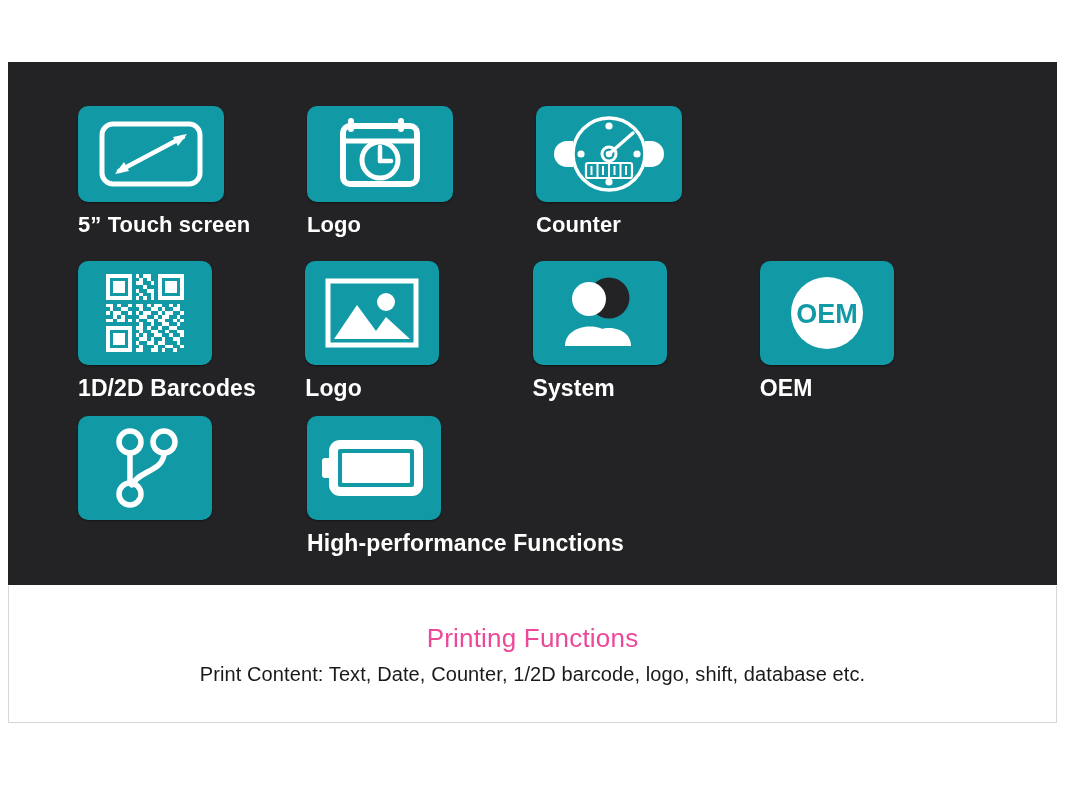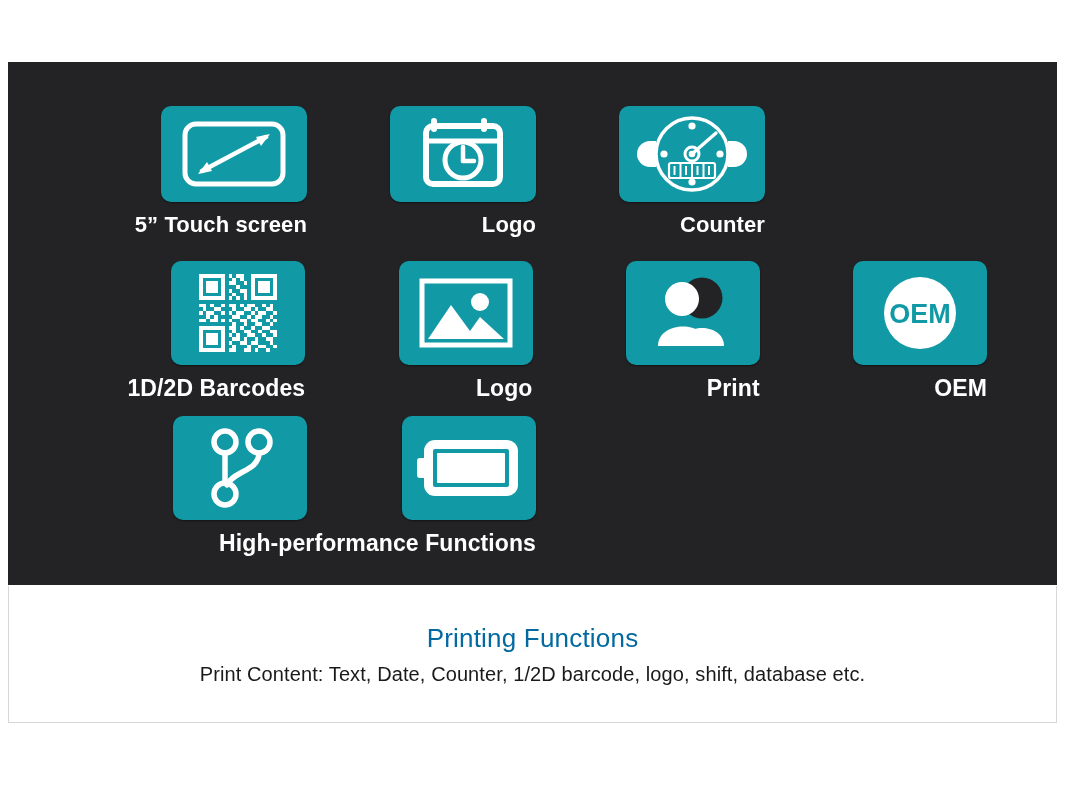--- a/index.html
+++ b/index.html
@@ -49,21 +49,21 @@
     flex-direction: row;
     justify-content: flex-start;
     align-items: flex-start;
     height: 155px;
   }
 
   .cell {
     width: 229px;
     display: flex;
     flex-direction: column;
-    align-items: flex-end;
+    align-items: flex-start;
   }
 
   .tile {
     width: 146px;
     height: 96px;
     border-radius: 10px;
     background: #119aa6;
     display: flex;
     align-items: center;
     justify-content: center;
@@ -101,21 +101,21 @@
     background: #ffffff;
     border: 1px solid #d6d6d6;
     border-top: none;
     box-sizing: border-box;
     display: flex;
     flex-direction: column;
     align-items: center;
     justify-content: center;
   }
   .caption-title {
-    color: #0369a1;
+    color: #ec4899;
     font-size: 26px;
     font-weight: normal;
     margin-bottom: 9px;
     letter-spacing: 0.2px;
   }
   .caption-sub {
     color: #1a1a1a;
     font-size: 20px;
     font-weight: normal;
     letter-spacing: 0.1px;
@@ -346,21 +346,21 @@
                 <circle cx="52" cy="22" r="17" fill="#ffffff"></circle>
                 <path d="M30 70 C30 46 74 46 74 70 Z" fill="#ffffff"></path>
 
                 <circle cx="52" cy="22" r="20.5" fill="#232325"></circle>
                 <path d="M27 72 C27 45 77 45 77 72 Z" fill="none"></path>
                 <circle cx="32" cy="23" r="17" fill="#ffffff"></circle>
                 <path d="M8 70 C8 44 58 44 58 70 Z" fill="#ffffff"></path>
               </svg>
             </span>
           </div>
-          <div class="label big">Print</div>
+          <div class="label big">System</div>
         </div>
 
         <div class="cell">
           <div class="tile sq">
             <span>
               <svg width="86" height="86" viewBox="0 0 86 86">
                 <circle cx="43" cy="43" r="36" fill="#ffffff"></circle>
                 <text class="oem-text" x="43" y="53" text-anchor="middle">OEM</text>
               </svg>
             </span>

